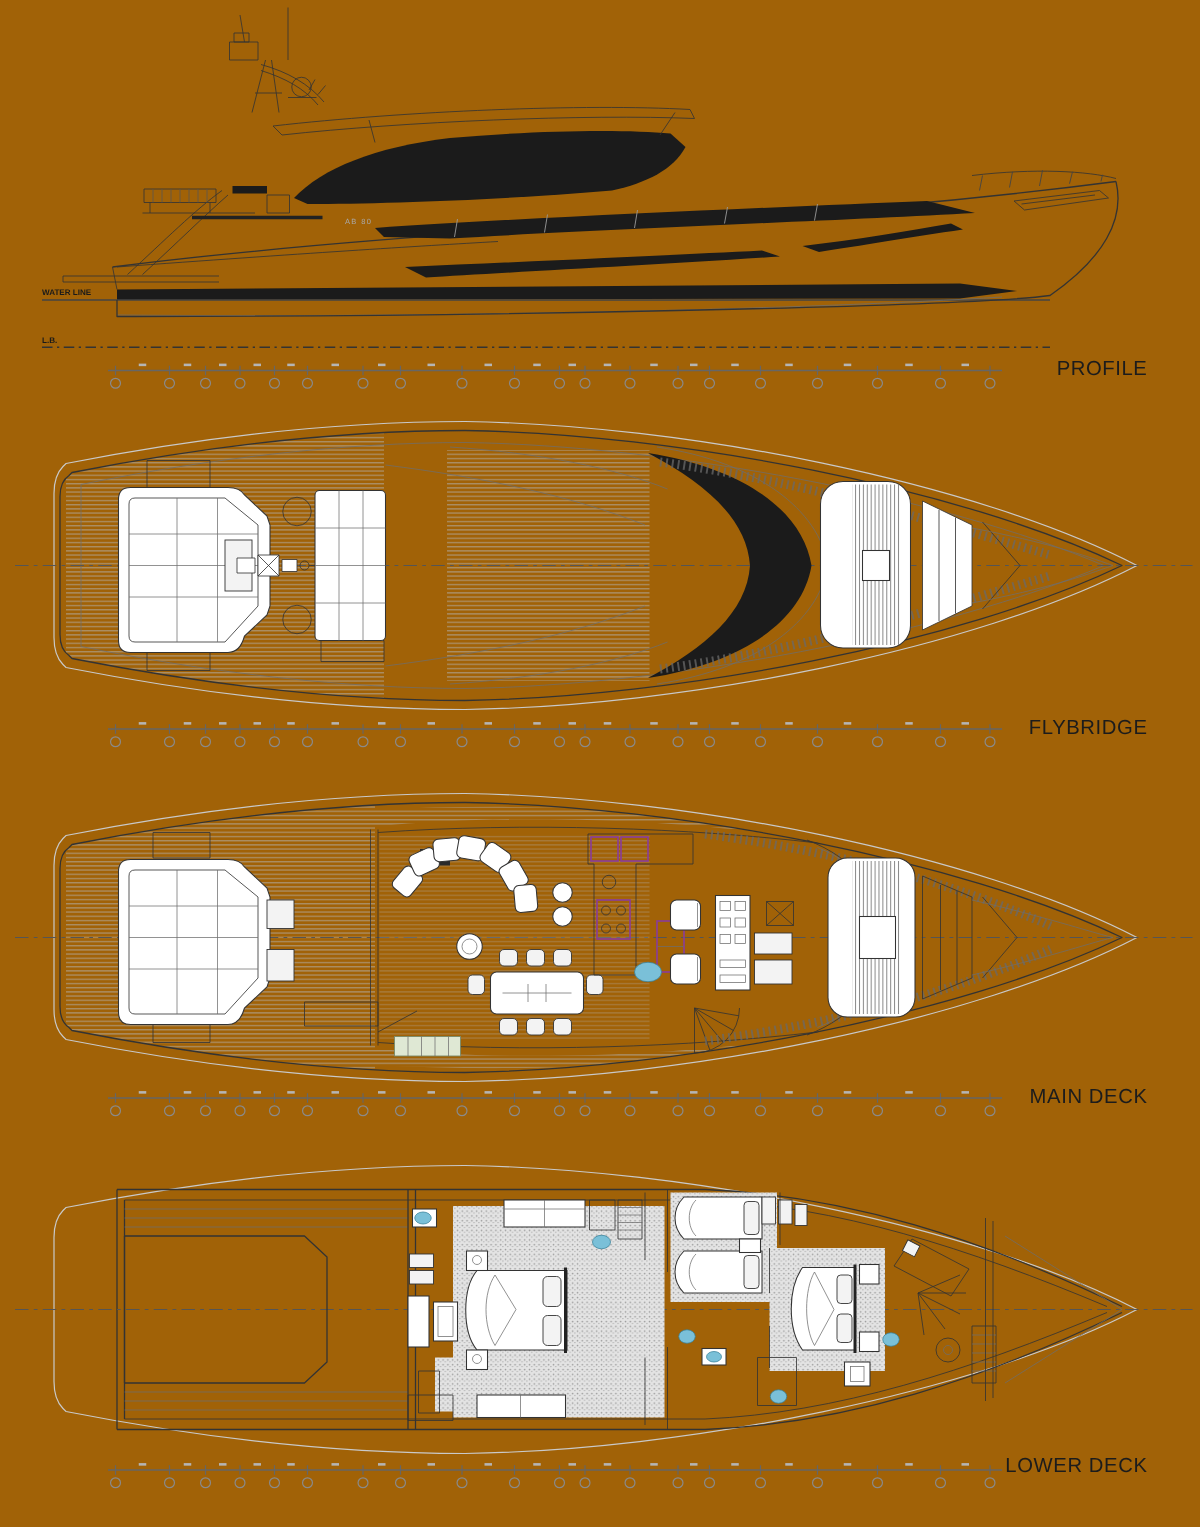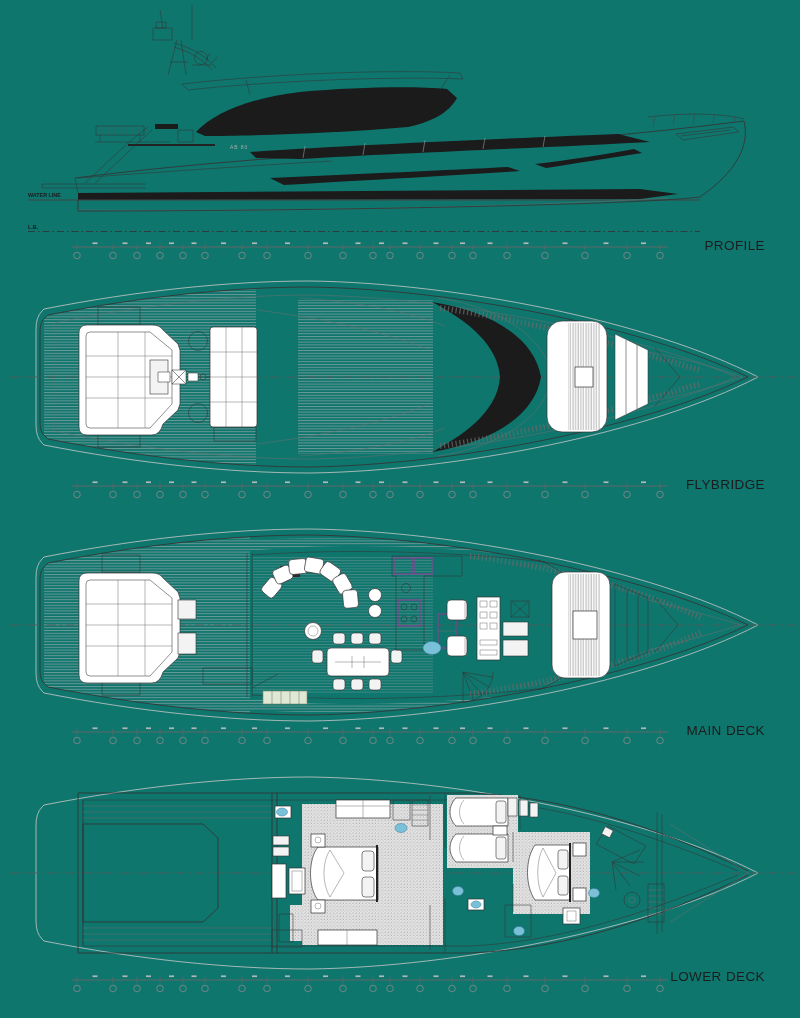--- a/index.html
+++ b/index.html
@@ -1,16 +1,16 @@
 <!DOCTYPE html>
 <html style="--line: #333333; --thin-line: #6e6e6e; --ghost: #c9c9c9; --glass: #1b1b1b; --accent-purple: #8a3d96; --accent-blue: #7ac0d8; --accent-green: #dfe8d4; --carpet-bg: #e4e4e4; --carpet-dot: #9a9a9a; --label: #1c1c1c;"><head>
 <meta charset="utf-8">
 <style>
   html,body{margin:0;padding:0;background:#fff;}
-  #stage{position:relative;width:800px;height:1018px;background:#0f766e;overflow:hidden;
+  #stage{position:relative;width:800px;height:1018px;background:#a16207;overflow:hidden;
          font-family:"Liberation Sans",sans-serif;}
   svg{position:absolute;left:0;top:0;}
   .ln{fill:none;stroke:var(--line);stroke-width:.85;stroke-linejoin:round;}
   .ln2{fill:none;stroke:var(--line);stroke-width:.55;stroke-linejoin:round;}
   .lt{fill:none;stroke:var(--thin-line);stroke-width:.5;}
   .ghost{fill:none;stroke:var(--ghost);stroke-width:.8;}
   .glass{fill:var(--glass);stroke:none;}
   .furn{fill:#fff;stroke:var(--line);stroke-width:.7;}
   .furn2{fill:#f3f3f3;stroke:var(--line);stroke-width:.6;}
   .purple{fill:none;stroke:var(--accent-purple);stroke-width:1.1;}

